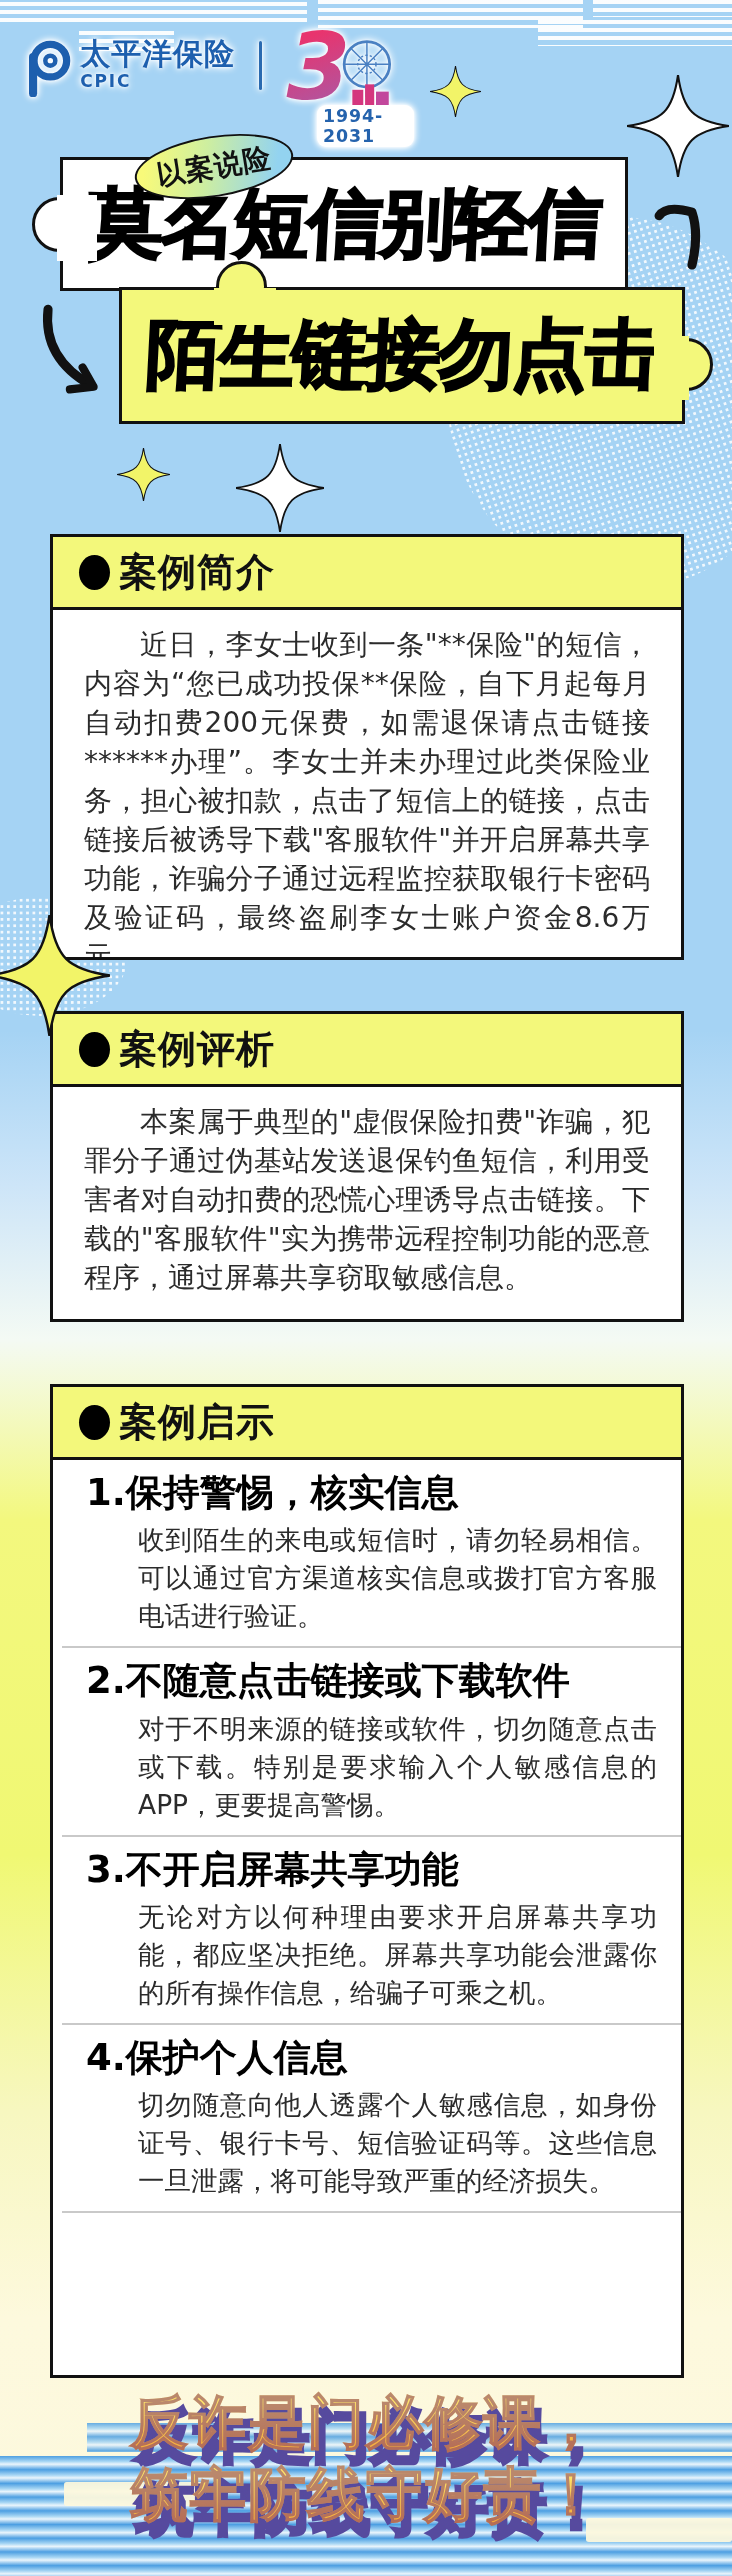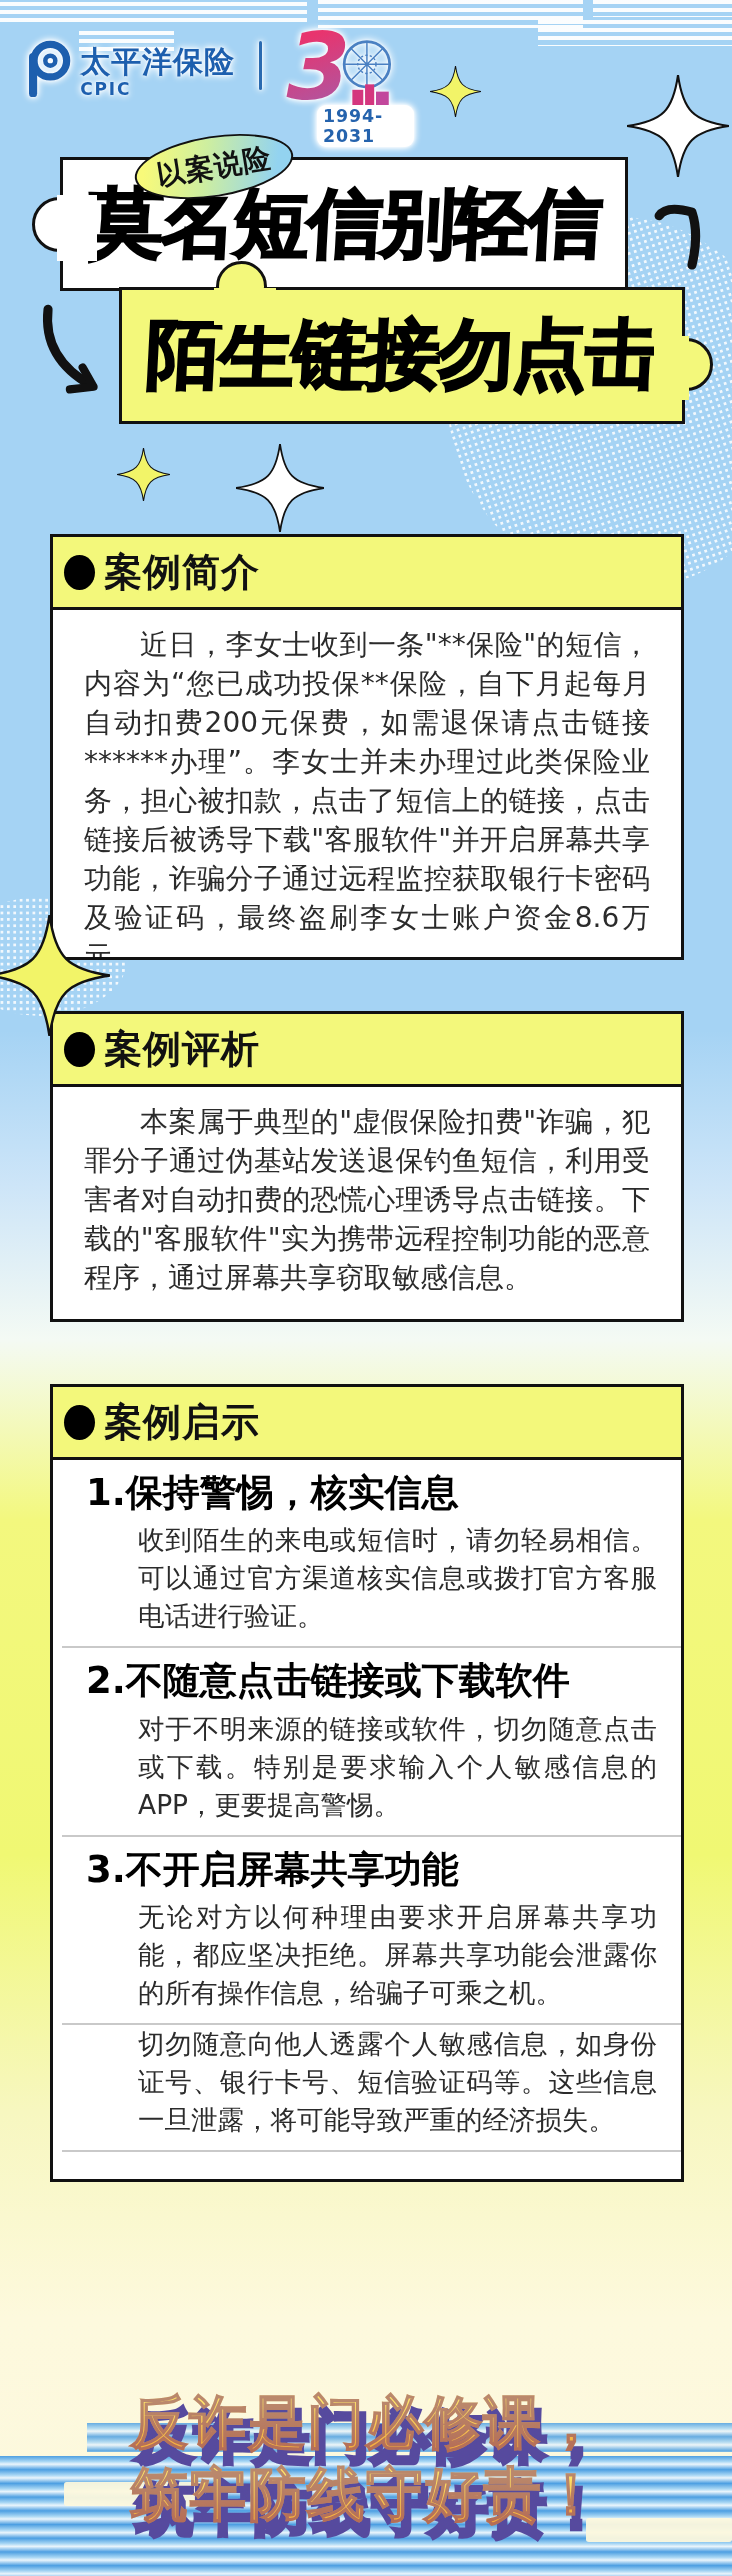--- a/index.html
+++ b/index.html
@@ -15,21 +15,21 @@
   
   .stripe{position:absolute; background:repeating-linear-gradient(180deg, rgba(255,255,255,.95) 0 3.7px, rgba(255,255,255,0) 3.7px 8.2px);}
   .stripe-b{position:absolute; background:repeating-linear-gradient(180deg,#4d9fe2 0px,#a9d7f4 5.5px,#eaf5fc 8.2px,#4d9fe2 13.7px);}
   .cream-patch{position:absolute; background:#fcf8dd; opacity:.95; border-radius:2.7px;}
   
   .dots{position:absolute; background-image:radial-gradient(rgba(255,255,255,.85) 1.5px, rgba(255,255,255,0) 1.6px); background-size:6.4px 6.4px;}
   
   .logo-row{position:absolute; top:37px; left:24px; display:flex; align-items:flex-start; filter:drop-shadow(0 0 3.7px #fff) drop-shadow(0 0 1.8px #fff);}
   .cpic-mark{width:49px; height:60px; flex:none;}
   .cpic-text{margin-left:7.3px;}
-  .cpic-cn{font-size:30px; font-weight:900; color:#1d5fae; letter-spacing:0.9px; line-height:33px;margin-top:8px;}
+  .cpic-cn{font-size:30px; font-weight:900; color:#1d5fae; letter-spacing:0.9px; line-height:33px;}
   .cpic-en{font-size:17px; font-weight:800; color:#1d5fae; letter-spacing:1.8px; line-height:22px;}
   .logo-divider{width:3.7px; height:49px; background:#2a6ab0; margin:3.7px 24px 0 24px; border-radius:1.8px;}
   .anniv{position:relative; width:128px; height:95px; flex:none;}
   .anniv-3{position:absolute; left:0; top:-14.6px; font-size:92px; line-height:92px; font-weight:900; font-style:italic;
     background:linear-gradient(160deg,#e8346e 20%,#b4539c 80%); -webkit-background-clip:text; background-clip:text;
     color:#d63f86; -webkit-text-fill-color:transparent;}
   .anniv-wheel{position:absolute; left:48px; top:0;}
   .anniv-years{position:absolute; left:31px; top:68px; background:#fff; border-radius:9.2px; padding:0.9px 5.5px;
     font-size:17.4px; font-weight:900; color:#2563ad; letter-spacing:0.9px;}
   
@@ -49,28 +49,28 @@
   .tab-left{left:-31px; top:37px; width:55px; height:55px; background:#fff; z-index:3;}
   .tab-left .mask{left:22px; top:-5.5px; width:40px; height:66px; background:#fff;}
   .tab-up{left:94px; top:-29px; width:51px; height:51px; background:#f3f87b; z-index:4;}
   .tab-up .mask{left:-5.5px; top:24px; width:62px; height:37px; background:#f3f87b;}
   .tab-right{right:-31px; top:48px; width:53px; height:53px; background:#f3f87b; z-index:3;}
   .tab-right .mask{left:-9.2px; top:-5.5px; width:35px; height:64px; background:#f3f87b;}
   .arrow-svg{position:absolute; z-index:5;}
   .sparkle{position:absolute; z-index:5;}
   
   .card{position:absolute; left:50px; width:634px; background:#fff; border:3.7px solid #111; box-sizing:border-box; overflow:hidden; z-index:4;}
-  .card-head{display:flex; align-items:center; gap:9.2px; background:#f3f87b; border-bottom:3.7px solid #111; height:70px; padding:0 11px;}
+  .card-head{display:flex; align-items:center; gap:9.2px; background:#f3f87b; border-bottom:3.7px solid #111; height:70px; padding:0 26px;}
   .bullet{width:31px; height:35px; background:#000; border-radius:50%; flex:none;}
   .card-title{font-size:38px; font-weight:900; color:#111; letter-spacing:0.9px;}
   .card-body{padding:14.6px 31px 0 31px; font-size:28px; line-height:39px; color:#2b2b2b; text-align:justify;}
   .card-body p{margin:0; text-indent:2em;}
   .card-intro{top:534px; height:426px;}
   .card-analysis{top:1011px; height:311px;}
-  .card-lessons{top:1384px; height:798px;}
+  .card-lessons{top:1384px; height:994px;}
   .lesson{padding:0 24px 0 33px;}
   .lesson h3{font-size:37px; line-height:43px; font-weight:900; color:#000; margin:11px 0 7.3px 0; letter-spacing:0;}
   .lesson p{font-size:26.5px; line-height:38px; color:#2b2b2b; margin:0 0 11px 52px; text-align:justify;}
   .lesson-divider{border:0; border-top:2.7px solid #c9c9c9; margin:0 0 0 9.2px;}
   
   .slogan{position:absolute; left:0; right:0; top:2390px; text-align:center; z-index:6;}
   .slogan-line{position:relative; height:70px; margin-bottom:1.8px;}
   .slogan-line span{position:absolute; left:0; right:0; top:0; font-size:57px; line-height:64px; font-weight:900; letter-spacing:1.8px; white-space:nowrap;}
   .slogan-shadow{transform:translate(5.5px,13.7px); color:#7f72cc; -webkit-text-stroke:4.6px #564a9e;}
   .slogan-front{background:linear-gradient(180deg,#ffe46a 20%,#f3a93b 95%); -webkit-background-clip:text; background-clip:text;
@@ -202,20 +202,21 @@
       <h3>2.不随意点击链接或下载软件</h3>
       <p>对于不明来源的链接或软件，切勿随意点击或下载。特别是要求输入个人敏感信息的APP，更要提高警惕。</p>
     </div>
     <hr class="lesson-divider">
     <div class="lesson">
       <h3>3.不开启屏幕共享功能</h3>
       <p>无论对方以何种理由要求开启屏幕共享功能，都应坚决拒绝。屏幕共享功能会泄露你的所有操作信息，给骗子可乘之机。</p>
     </div>
     <hr class="lesson-divider">
     <div class="lesson">
+      <h3>4.保护个人信息</h3>
       <p>切勿随意向他人透露个人敏感信息，如身份证号、银行卡号、短信验证码等。这些信息一旦泄露，将可能导致严重的经济损失。</p>
     </div>
     <hr class="lesson-divider">
   </div>
 
   <div class="stripe-b" style="left:87px; top:2423px; width:645px; height:29px; opacity:.85;"></div>
   <div class="stripe-b" style="left:0; top:2456px; width:732px; height:120px;"></div>
   <div class="cream-patch" style="left:64px; top:2482px; width:142px; height:24px;"></div>
   <div class="cream-patch" style="left:586px; top:2518px; width:146px; height:24px;"></div>
 

